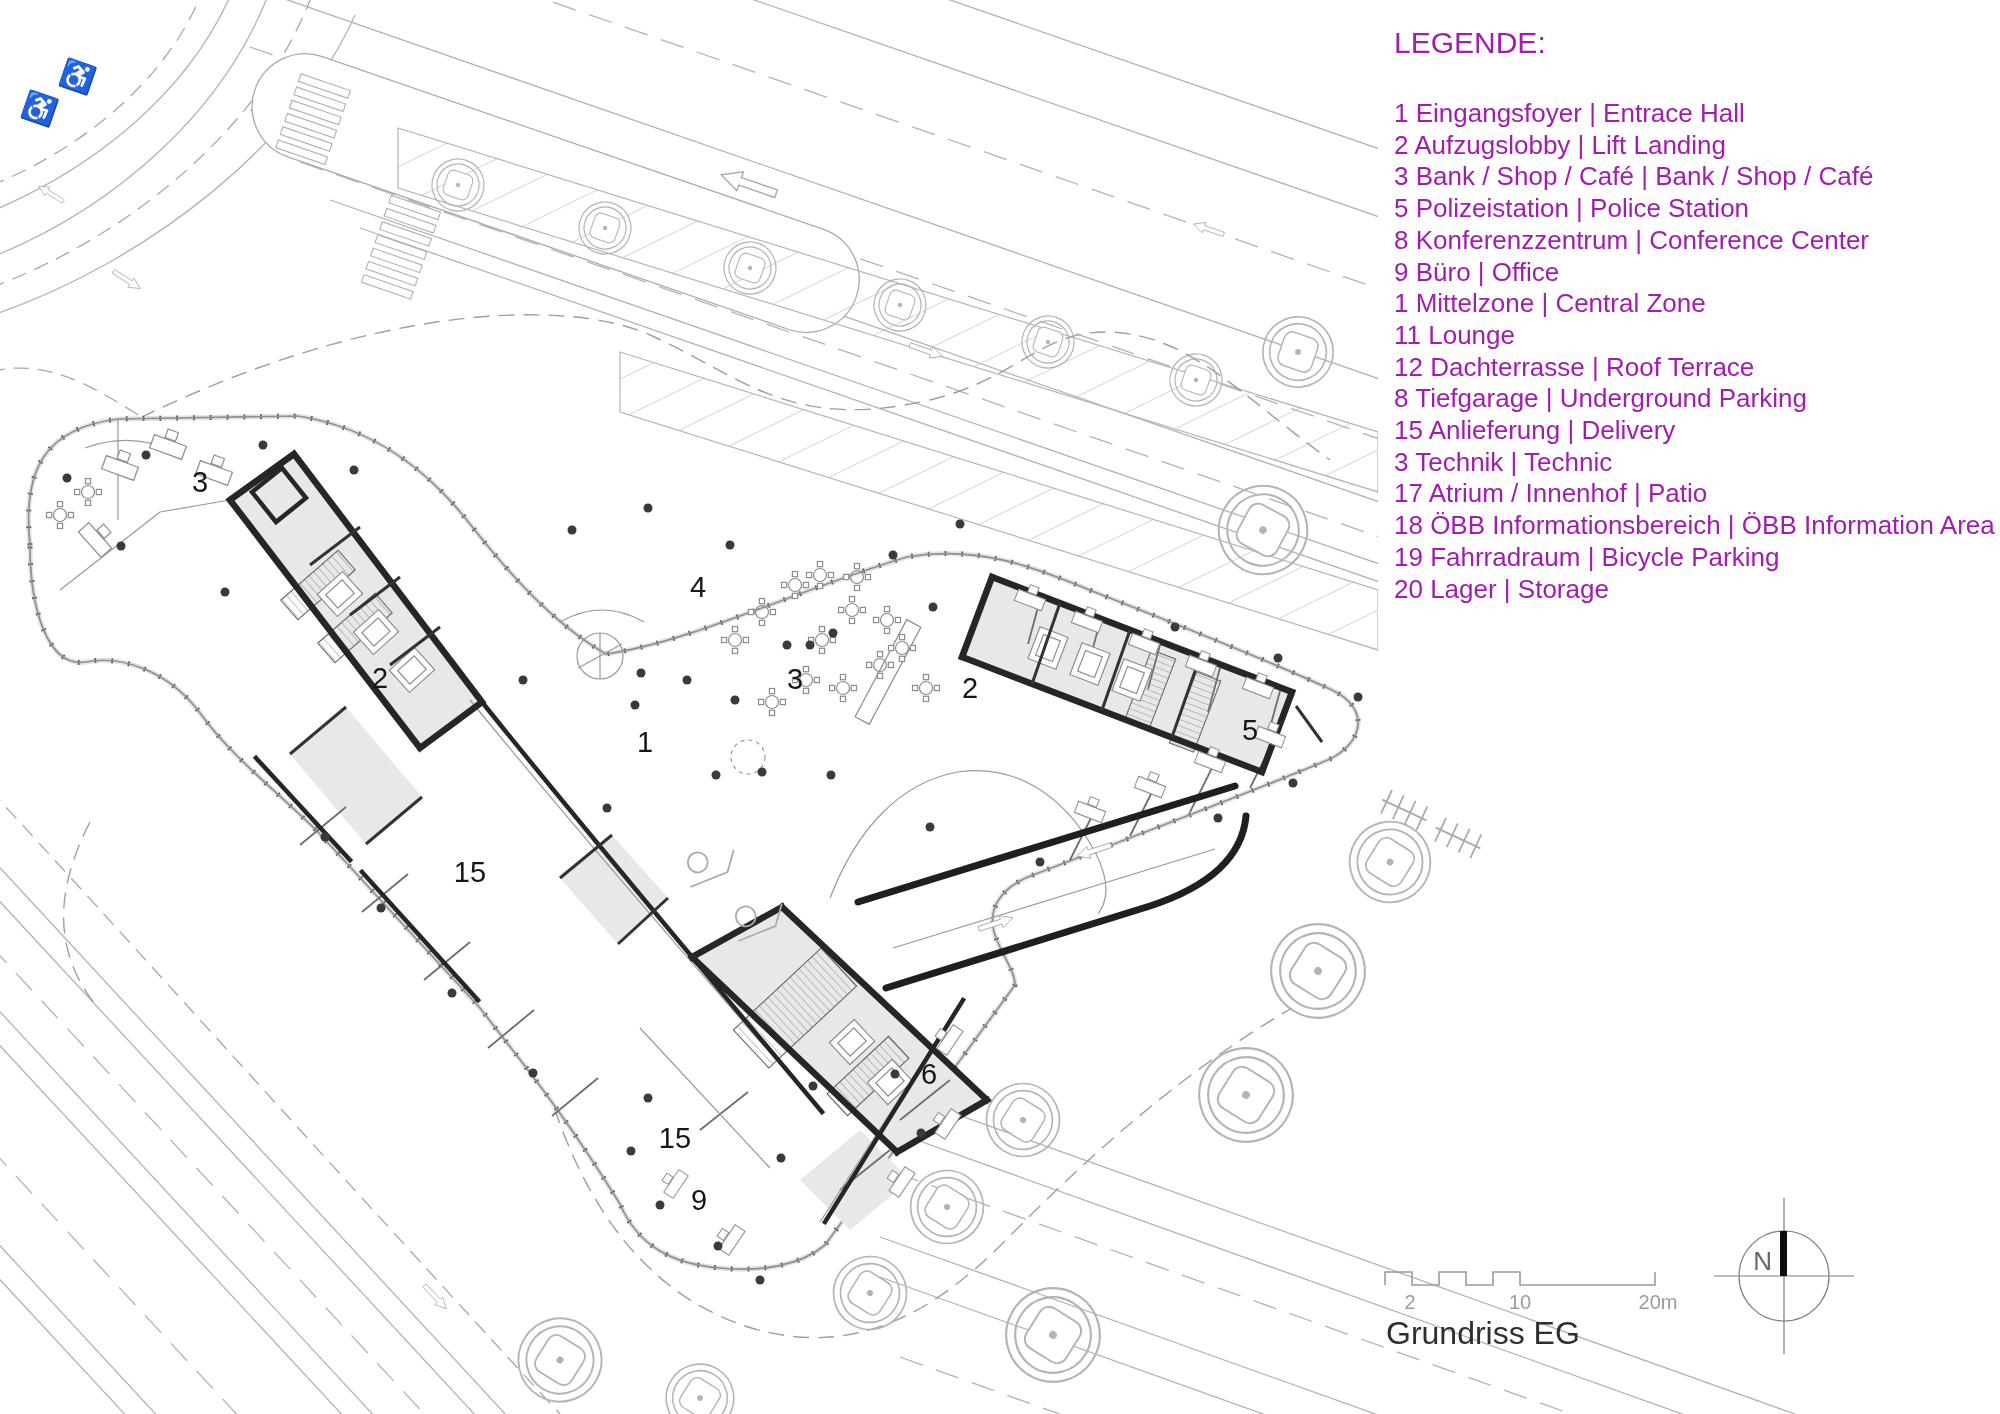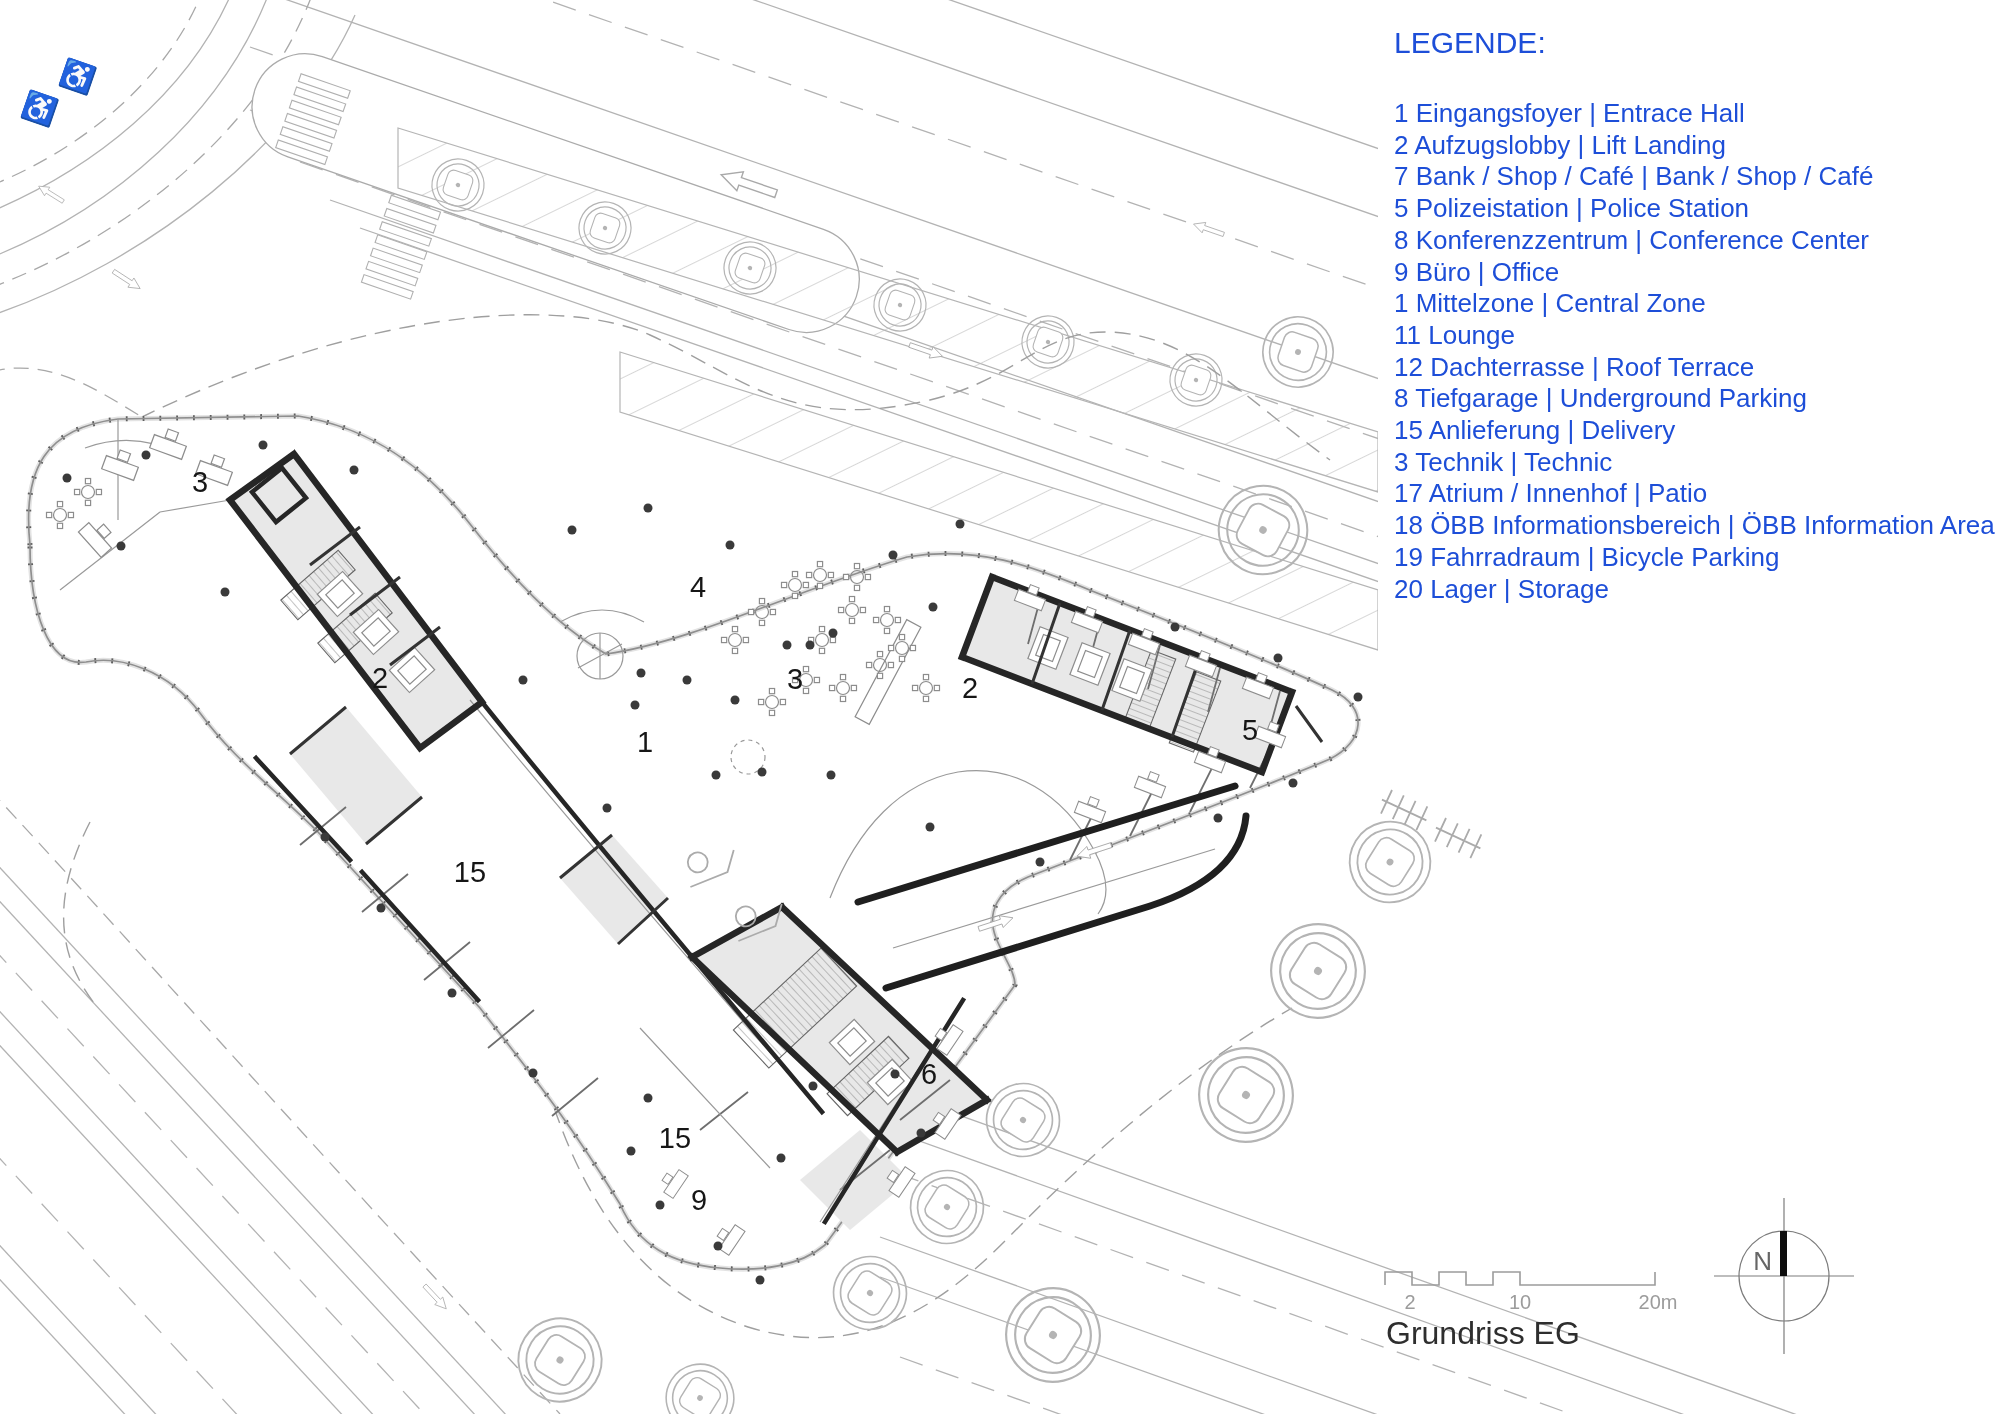--- a/index.html
+++ b/index.html
@@ -32,21 +32,21 @@
   .dot{fill:#3a3a3a;}
   .ramp{stroke:#1f1f1f;stroke-width:7;fill:none;stroke-linecap:round;}
   .rlbl{font:29px "Liberation Sans",sans-serif;fill:#161616;text-anchor:middle;}
   .sclbl{font:20px "Liberation Sans",sans-serif;fill:#9c9c9c;text-anchor:middle;}
   .scbar{stroke:#9c9c9c;stroke-width:1.6;fill:none;}
   .north{stroke:#7c7c7c;stroke-width:1.2;fill:none;}
   .nlbl{font:26px "Liberation Sans",sans-serif;fill:#666;text-anchor:end;}
   .dtitle{font:32px "Liberation Sans",sans-serif;fill:#2e2e2e;}
   .wc{font:28px "Liberation Sans",sans-serif;fill:#b5b5b5;}
   
-  #legend{position:absolute;left:1394px;top:26px;color:#1d4ed8;}
+  #legend{position:absolute;left:1394px;top:26px;color:#a21caf;}
   #legend .lgt{font-size:30px;margin:0 0 38px 0;font-weight:400;}
   #legend .lgi{font-size:26px;line-height:31.7px;white-space:nowrap;}
 </style>
 </head>
 <body>
 
 <div id="stage">
 
 <svg id="plan-svg" width="2000" height="1414" viewBox="0 0 2000 1414" xmlns="http://www.w3.org/2000/svg">
   <defs>
@@ -413,21 +413,21 @@
     <rect x="1780" y="1231" width="7" height="45" fill="#0d0d0d"></rect>
     <text class="nlbl" x="1772" y="1270">N</text>
   </g>
 </svg>
 
   <div id="legend">
     <div class="lgt">LEGENDE:</div>
     <div>
         <div class="lgi">1 Eingangsfoyer | Entrace Hall</div>
         <div class="lgi">2 Aufzugslobby | Lift Landing</div>
-        <div class="lgi">7 Bank / Shop / Café | Bank / Shop / Café</div>
+        <div class="lgi">3 Bank / Shop / Café | Bank / Shop / Café</div>
         <div class="lgi">5 Polizeistation | Police Station</div>
         <div class="lgi">8 Konferenzzentrum | Conference Center</div>
         <div class="lgi">9 Büro | Office</div>
         <div class="lgi">1 Mittelzone | Central Zone</div>
         <div class="lgi">11 Lounge</div>
         <div class="lgi">12 Dachterrasse | Roof Terrace</div>
         <div class="lgi">8 Tiefgarage | Underground Parking</div>
         <div class="lgi">15 Anlieferung | Delivery</div>
         <div class="lgi">3 Technik | Technic</div>
         <div class="lgi">17 Atrium / Innenhof | Patio</div>

